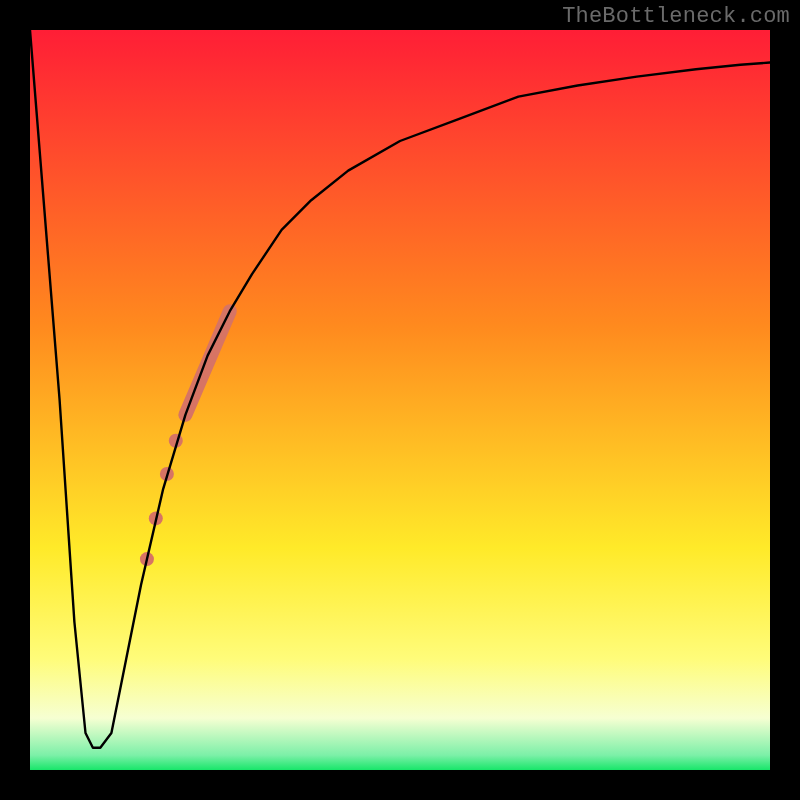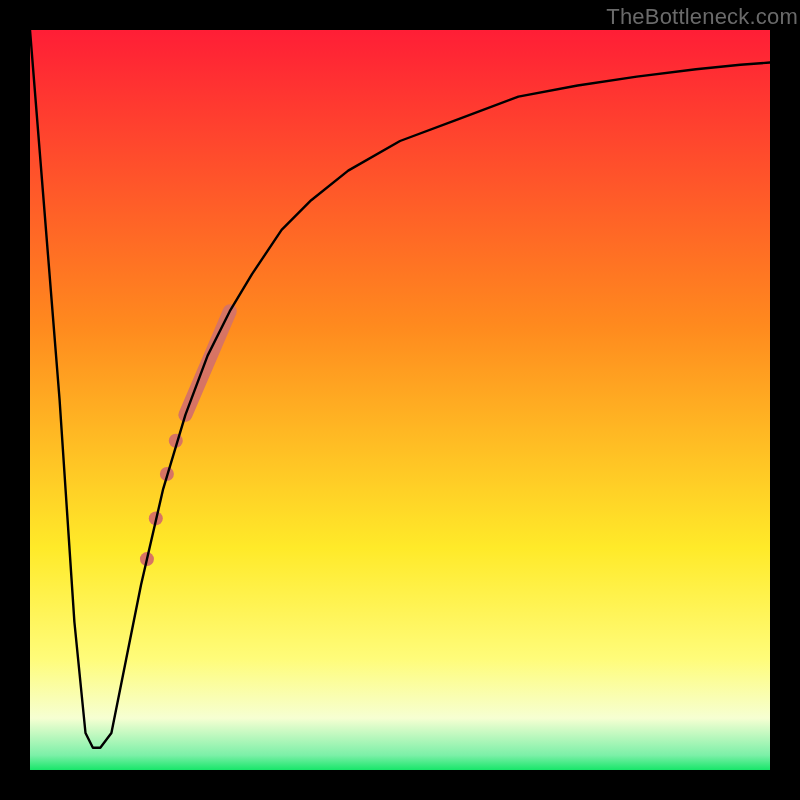--- a/index.html
+++ b/index.html
@@ -15,24 +15,24 @@
     position: relative;
     width: 800px;
     height: 800px;
   }
   svg {
     display: block;
   }
   .attribution {
     position: absolute;
     top: 4px;
-    right: 2px;
+    right: 10px;
     color: #6a6a6a;
     font-size: 22px;
-    font-family: Liberation Sans, sans-serif;
+    font-family: Liberation Mono, monospace;
     letter-spacing: 0.2px;
   }
 </style>
 </head>
 <body>
 
 <div class="chart-wrap">
   <svg id="chart-svg" width="800" height="800" viewBox="0 0 800 800">
     <defs>
       <linearGradient id="bg-grad" x1="0" y1="0" x2="0" y2="1">

